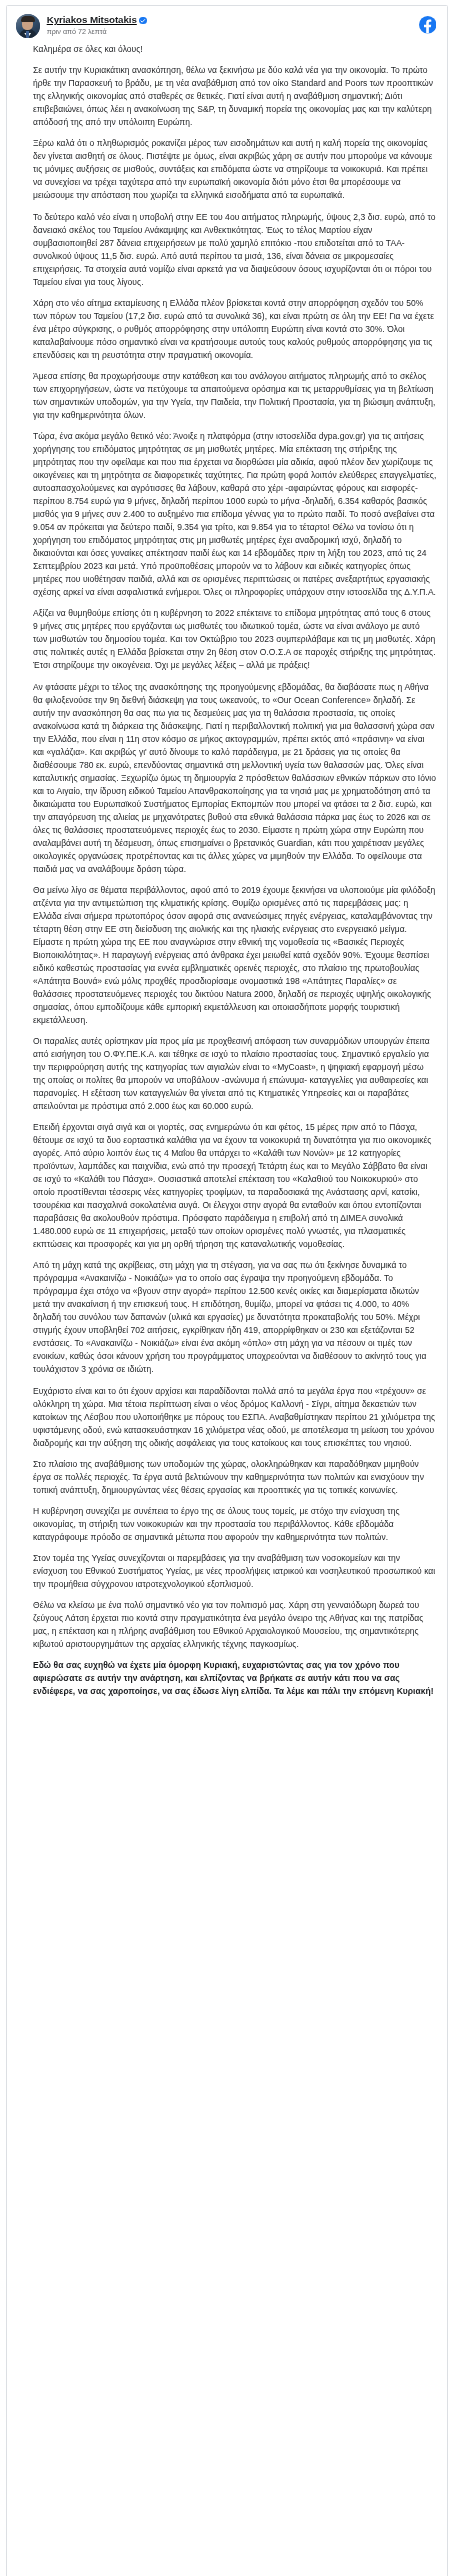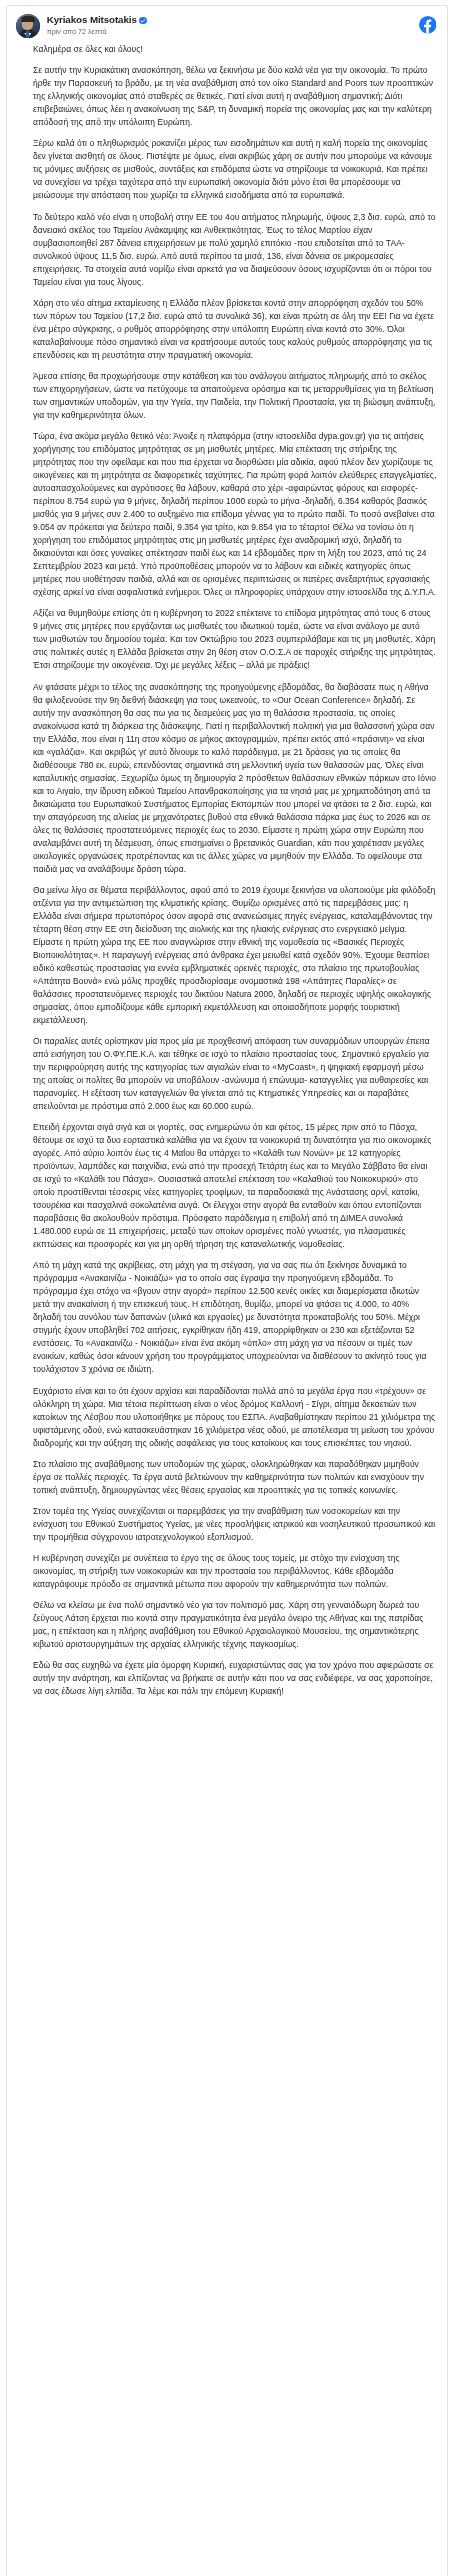--- a/index.html
+++ b/index.html
@@ -82,20 +82,21 @@
     clip-path: polygon(50% 100%, 0 0, 100% 0);
   }
   .meta {
     margin-left: 6.7px;
     padding-top: 1px;
   }
   .name-row {
     display: flex;
     align-items: center;
     gap: 2.6px;
+    text-decoration: underline;
   }
   .author-name {
     font-size: 9.8px;
     font-weight: bold;
     color: #1c1e21;
     line-height: 11.3px;
     letter-spacing: -0.1px;
   }
   .verified {
     width: 7.7px; height: 7.7px;
@@ -126,21 +127,21 @@
   }
   .post-body p {
     margin: 0 0 8.2px 0;
     font-size: 8.5px;
     line-height: 13px;
     color: #1c1e21;
     letter-spacing: 0.03px;
     word-spacing: 0.1px;
     padding-left: 16px;
   }
-  .post-body p:last-child { margin-bottom: 0; }
+  .post-body p:last-child { margin-bottom: 0; font-weight: bold; }
 </style>
 </head>
 <body>
 
 <div id="page">
   <article class="post-card">
 
     <header class="post-header">
       <div class="avatar">
         <div class="sky"></div>
@@ -180,20 +181,20 @@
         <p>Άμεσα επίσης θα προχωρήσουμε στην κατάθεση και του ανάλογου αιτήματος πληρωμής από το σκέλος των επιχορηγήσεων, ώστε να πετύχουμε τα απαιτούμενα ορόσημα και τις μεταρρυθμίσεις για τη βελτίωση των σημαντικών υποδομών, για την Υγεία, την Παιδεία, την Πολιτική Προστασία, για τη βιώσιμη ανάπτυξη, για την καθημερινότητα όλων.</p>
         <p>Τώρα, ένα ακόμα μεγάλο θετικό νέο: Άνοιξε η πλατφόρμα (στην ιστοσελίδα dypa.gov.gr) για τις αιτήσεις χορήγησης του επιδόματος μητρότητας σε μη μισθωτές μητέρες. Μία επέκταση της στήριξης της μητρότητας που την οφείλαμε και που πια έρχεται να διορθώσει μία αδικία, αφού πλέον δεν χωρίζουμε τις οικογένειες και τη μητρότητα σε διαφορετικές ταχύτητες. Για πρώτη φορά λοιπόν ελεύθερες επαγγελματίες, αυτοαπασχολούμενες και αγρότισσες θα λάβουν, καθαρά στο χέρι -αφαιρώντας φόρους και εισφορές- περίπου 8.754 ευρώ για 9 μήνες, δηλαδή περίπου 1000 ευρώ το μήνα -δηλαδή, 6.354 καθαρός βασικός μισθός για 9 μήνες συν 2.400 το αυξημένο πια επίδομα γέννας για το πρώτο παιδί. Το ποσό ανεβαίνει στα 9.054 αν πρόκειται για δεύτερο παιδί, 9.354 για τρίτο, και 9.854 για το τέταρτο! Θέλω να τονίσω ότι η χορήγηση του επιδόματος μητρότητας στις μη μισθωτές μητέρες έχει αναδρομική ισχύ, δηλαδή το δικαιούνται και όσες γυναίκες απέκτησαν παιδί έως και 14 εβδομάδες πριν τη λήξη του 2023, από τις 24 Σεπτεμβρίου 2023 και μετά. Υπό προϋποθέσεις μπορούν να το λάβουν και ειδικές κατηγορίες όπως μητέρες που υιοθέτησαν παιδιά, αλλά και σε ορισμένες περιπτώσεις οι πατέρες ανεξαρτήτως εργασιακής σχέσης αρκεί να είναι ασφαλιστικά ενήμεροι. Όλες οι πληροφορίες υπάρχουν στην ιστοσελίδα της Δ.Υ.Π.Α.</p>
         <p>Αξίζει να θυμηθούμε επίσης ότι η κυβέρνηση το 2022 επέκτεινε το επίδομα μητρότητας από τους 6 στους 9 μήνες στις μητέρες που εργάζονται ως μισθωτές του ιδιωτικού τομέα, ώστε να είναι ανάλογο με αυτό των μισθωτών του δημοσίου τομέα. Και τον Οκτώβριο του 2023 συμπεριλάβαμε και τις μη μισθωτές. Χάρη στις πολιτικές αυτές η Ελλάδα βρίσκεται στην 2η θέση στον Ο.Ο.Σ.Α σε παροχές στήριξης της μητρότητας. Έτσι στηρίζουμε την οικογένεια. Όχι με μεγάλες λέξεις – αλλά με πράξεις!</p>
         <p>Αν φτάσατε μέχρι το τέλος της ανασκόπησης της προηγούμενης εβδομάδας, θα διαβάσατε πως η Αθήνα θα φιλοξενούσε την 9η διεθνή διάσκεψη για τους ωκεανούς, το «Our Ocean Conference» δηλαδή. Σε αυτήν την ανασκόπηση θα σας πω για τις δεσμεύεις μας για τη θαλάσσια προστασία, τις οποίες ανακοίνωσα κατά τη διάρκεια της διάσκεψης. Γιατί η περιβαλλοντική πολιτική για μια θαλασσινή χώρα σαν την Ελλάδα, που είναι η 11η στον κόσμο σε μήκος ακτογραμμών, πρέπει εκτός από «πράσινη» να είναι και «γαλάζια». Και ακριβώς γι' αυτό δίνουμε το καλό παράδειγμα, με 21 δράσεις για τις οποίες θα διαθέσουμε 780 εκ. ευρώ, επενδύοντας σημαντικά στη μελλοντική υγεία των θαλασσών μας. Όλες είναι καταλυτικής σημασίας. Ξεχωρίζω όμως τη δημιουργία 2 πρόσθετων θαλάσσιων εθνικών πάρκων στο Ιόνιο και το Αιγαίο, την ίδρυση ειδικού Ταμείου Απανθρακοποίησης για τα νησιά μας με χρηματοδότηση από τα δικαιώματα του Ευρωπαϊκού Συστήματος Εμπορίας Εκπομπών που μπορεί να φτάσει τα 2 δισ. ευρώ, και την απαγόρευση της αλιείας με μηχανότρατες βυθού στα εθνικά θαλάσσια πάρκα μας έως το 2026 και σε όλες τις θαλάσσιες προστατευόμενες περιοχές έως το 2030. Είμαστε η πρώτη χώρα στην Ευρώπη που αναλαμβάνει αυτή τη δέσμευση, όπως επισημαίνει ο βρετανικός Guardian, κάτι που χαιρέτισαν μεγάλες οικολογικές οργανώσεις προτρέποντας και τις άλλες χώρες να μιμηθούν την Ελλάδα. Το οφείλουμε στα παιδιά μας να αναλάβουμε δράση τώρα.</p>
         <p>Θα μείνω λίγο σε θέματα περιβάλλοντος, αφού από το 2019 έχουμε ξεκινήσει να υλοποιούμε μία φιλόδοξη ατζέντα για την αντιμετώπιση της κλιματικής κρίσης. Θυμίζω ορισμένες από τις παρεμβάσεις μας: η Ελλάδα είναι σήμερα πρωτοπόρος όσον αφορά στις ανανεώσιμες πηγές ενέργειας, καταλαμβάνοντας την τέταρτη θέση στην ΕΕ στη διείσδυση της αιολικής και της ηλιακής ενέργειας στο ενεργειακό μείγμα. Είμαστε η πρώτη χώρα της ΕΕ που αναγνώρισε στην εθνική της νομοθεσία τις «Βασικές Περιοχές Βιοποικιλότητας». Η παραγωγή ενέργειας από άνθρακα έχει μειωθεί κατά σχεδόν 90%. Έχουμε θεσπίσει ειδικό καθεστώς προστασίας για εννέα εμβληματικές ορεινές περιοχές, στο πλαίσιο της πρωτοβουλίας «Απάτητα Βουνά» ενώ μόλις προχθές προσδιορίσαμε ονομαστικά 198 «Απάτητες Παραλίες» σε θαλάσσιες προστατευόμενες περιοχές του δικτύου Natura 2000, δηλαδή σε περιοχές υψηλής οικολογικής σημασίας, όπου εμποδίζουμε κάθε εμπορική εκμετάλλευση και οποιασδήποτε μορφής τουριστική εκμετάλλευση.</p>
         <p>Οι παραλίες αυτές ορίστηκαν μία προς μία με προχθεσινή απόφαση των συναρμόδιων υπουργών έπειτα από εισήγηση του Ο.ΦΥ.ΠΕ.Κ.Α. και τέθηκε σε ισχύ το πλαίσιο προστασίας τους. Σημαντικό εργαλείο για την περιφρούρηση αυτής της κατηγορίας των αιγιαλών είναι το «MyCoast», η ψηφιακή εφαρμογή μέσω της οποίας οι πολίτες θα μπορούν να υποβάλουν -ανώνυμα ή επώνυμα- καταγγελίες για αυθαιρεσίες και παρανομίες. Η εξέταση των καταγγελιών θα γίνεται από τις Κτηματικές Υπηρεσίες και οι παραβάτες απειλούνται με πρόστιμα από 2.000 έως και 60.000 ευρώ.</p>
         <p>Επειδή έρχονται σιγά σιγά και οι γιορτές, σας ενημερώνω ότι και φέτος, 15 μέρες πριν από το Πάσχα, θέτουμε σε ισχύ τα δυο εορταστικά καλάθια για να έχουν τα νοικοκυριά τη δυνατότητα για πιο οικονομικές αγορές. Από αύριο λοιπόν έως τις 4 Μαΐου θα υπάρχει το «Καλάθι των Νονών» με 12 κατηγορίες προϊόντων, λαμπάδες και παιχνίδια, ενώ από την προσεχή Τετάρτη έως και το Μεγάλο Σάββατο θα είναι σε ισχύ το «Καλάθι του Πάσχα». Ουσιαστικά αποτελεί επέκταση του «Καλαθιού του Νοικοκυριού» στο οποίο προστίθενται τέσσερις νέες κατηγορίες τροφίμων, τα παραδοσιακά της Ανάστασης αρνί, κατσίκι, τσουρέκια και πασχαλινά σοκολατένια αυγά. Οι έλεγχοι στην αγορά θα ενταθούν και όπου εντοπίζονται παραβάσεις θα ακολουθούν πρόστιμα. Πρόσφατο παράδειγμα η επιβολή από τη ΔΙΜΕΑ συνολικά 1.480.000 ευρώ σε 11 επιχειρήσεις, μεταξύ των οποίων ορισμένες πολύ γνωστές, για πλασματικές εκπτώσεις και προσφορές και για μη ορθή τήρηση της καταναλωτικής νομοθεσίας.</p>
         <p>Από τη μάχη κατά της ακρίβειας, στη μάχη για τη στέγαση, για να σας πω ότι ξεκίνησε δυναμικά το πρόγραμμα «Ανακαινίζω - Νοικιάζω» για το οποίο σας έγραψα την προηγούμενη εβδομάδα. Το πρόγραμμα έχει στόχο να «βγουν στην αγορά» περίπου 12.500 κενές οικίες και διαμερίσματα ιδιωτών μετά την ανακαίνιση ή την επισκευή τους. Η επιδότηση, θυμίζω, μπορεί να φτάσει τις 4.000, το 40% δηλαδή του συνόλου των δαπανών (υλικά και εργασίες) με δυνατότητα προκαταβολής του 50%. Μέχρι στιγμής έχουν υποβληθεί 702 αιτήσεις, εγκρίθηκαν ήδη 419, απορρίφθηκαν οι 230 και εξετάζονται 52 ενστάσεις. Το «Ανακαινίζω - Νοικιάζω» είναι ένα ακόμη «όπλο» στη μάχη για να πέσουν οι τιμές των ενοικίων, καθώς όσοι κάνουν χρήση του προγράμματος υποχρεούνται να διαθέσουν το ακίνητό τους για τουλάχιστον 3 χρόνια σε ιδιώτη.</p>
         <p>Ευχάριστο είναι και το ότι έχουν αρχίσει και παραδίδονται πολλά από τα μεγάλα έργα που «τρέχουν» σε ολόκληρη τη χώρα. Μια τέτοια περίπτωση είναι ο νέος δρόμος Καλλονή - Σίγρι, αίτημα δεκαετιών των κατοίκων της Λέσβου που υλοποιήθηκε με πόρους του ΕΣΠΑ. Αναβαθμίστηκαν περίπου 21 χιλιόμετρα της υφιστάμενης οδού, ενώ κατασκευάστηκαν 16 χιλιόμετρα νέας οδού, με αποτέλεσμα τη μείωση του χρόνου διαδρομής και την αύξηση της οδικής ασφάλειας για τους κατοίκους και τους επισκέπτες του νησιού.</p>
         <p>Στο πλαίσιο της αναβάθμισης των υποδομών της χώρας, ολοκληρώθηκαν και παραδόθηκαν μιμηθούν έργα σε πολλές περιοχές. Τα έργα αυτά βελτιώνουν την καθημερινότητα των πολιτών και ενισχύουν την τοπική ανάπτυξη, δημιουργώντας νέες θέσεις εργασίας και προοπτικές για τις τοπικές κοινωνίες.</p>
+        <p>Η κυβέρνηση συνεχίζει με συνέπεια το έργο της σε όλους τους τομείς, με στόχο την ενίσχυση της οικονομίας, τη στήριξη των νοικοκυριών και την προστασία του περιβάλλοντος. Κάθε εβδομάδα καταγράφουμε πρόοδο σε σημαντικά μέτωπα που αφορούν την καθημερινότητα των πολιτών.</p>
         <p>Στον τομέα της Υγείας συνεχίζονται οι παρεμβάσεις για την αναβάθμιση των νοσοκομείων και την ενίσχυση του Εθνικού Συστήματος Υγείας, με νέες προσλήψεις ιατρικού και νοσηλευτικού προσωπικού και την προμήθεια σύγχρονου ιατροτεχνολογικού εξοπλισμού.</p>
-        <p>Η κυβέρνηση συνεχίζει με συνέπεια το έργο της σε όλους τους τομείς, με στόχο την ενίσχυση της οικονομίας, τη στήριξη των νοικοκυριών και την προστασία του περιβάλλοντος. Κάθε εβδομάδα καταγράφουμε πρόοδο σε σημαντικά μέτωπα που αφορούν την καθημερινότητα των πολιτών.</p>
         <p>Θέλω να κλείσω με ένα πολύ σημαντικό νέο για τον πολιτισμό μας. Χάρη στη γενναιόδωρη δωρεά του ζεύγους Λάτση έρχεται πιο κοντά στην πραγματικότητα ένα μεγάλο όνειρο της Αθήνας και της πατρίδας μας, η επέκταση και η πλήρης αναβάθμιση του Εθνικού Αρχαιολογικού Μουσείου, της σημαντικότερης κιβωτού αριστουργημάτων της αρχαίας ελληνικής τέχνης παγκοσμίως.</p>
         <p>Εδώ θα σας ευχηθώ να έχετε μία όμορφη Κυριακή, ευχαριστώντας σας για τον χρόνο που αφιερώσατε σε αυτήν την ανάρτηση, και ελπίζοντας να βρήκατε σε αυτήν κάτι που να σας ενδιέφερε, να σας χαροποίησε, να σας έδωσε λίγη ελπίδα. Τα λέμε και πάλι την επόμενη Κυριακή!</p>
       </section>
   </article>
 </div>
 
 
 </body></html>

